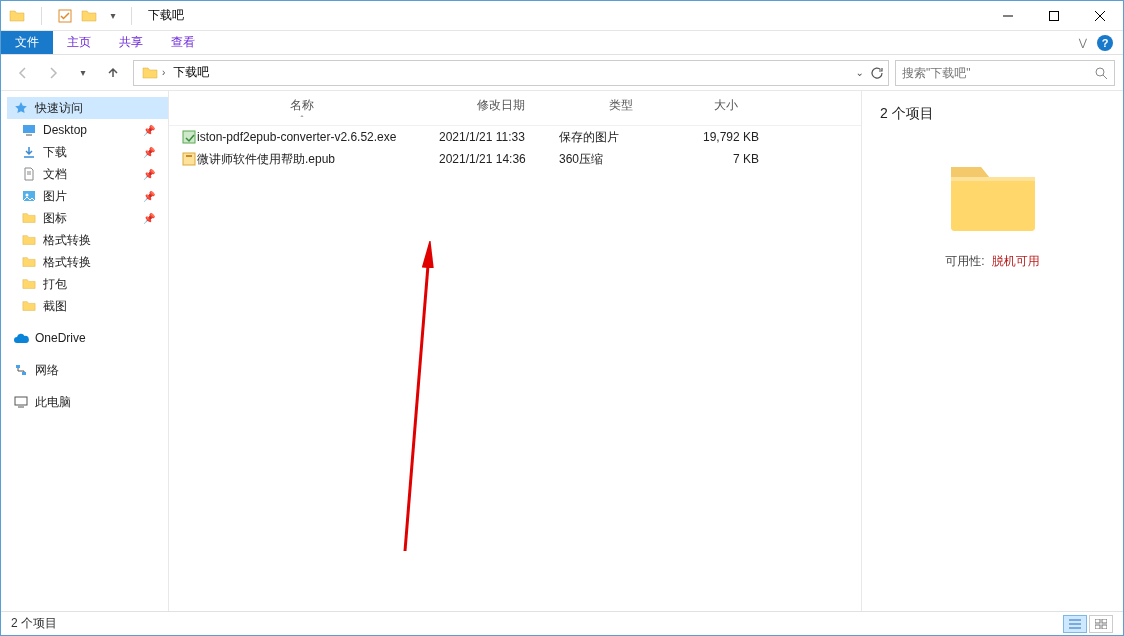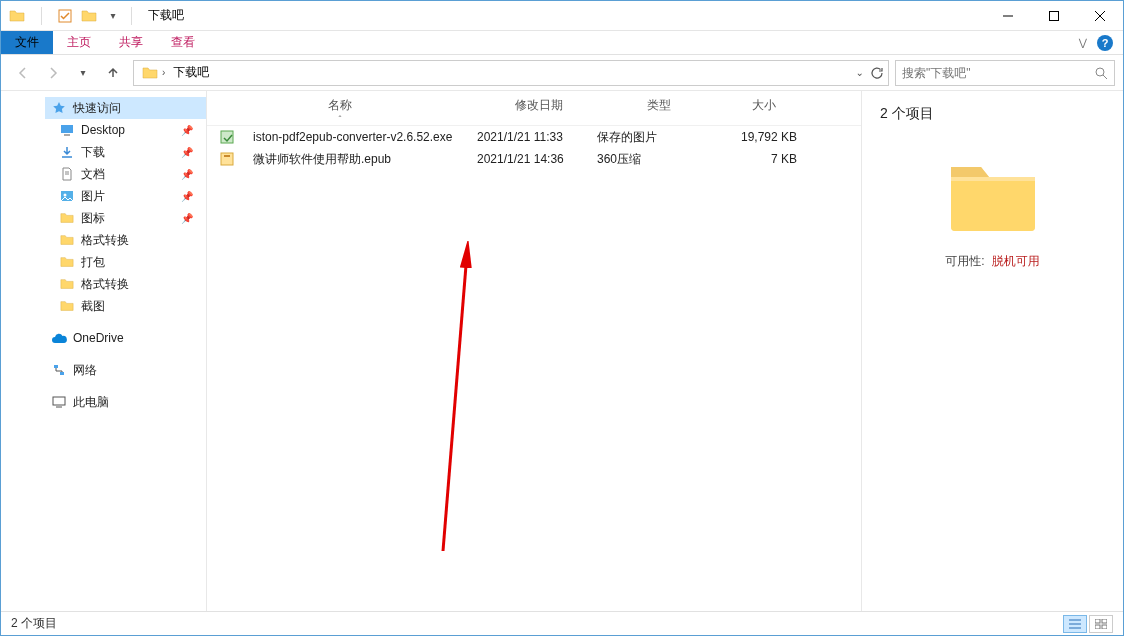--- a/index.html
+++ b/index.html
@@ -8,54 +8,54 @@
 
 .titlebar { height: 30px; display: flex; align-items: center; background: #fff; border-bottom: 1px solid #e5e5e5; }
 .titlebar-left { display: flex; align-items: center; padding-left: 6px; gap: 4px; }
 .qat-icon { width: 20px; height: 20px; display: inline-flex; align-items: center; justify-content: center; }
 .titlebar-title { margin-left: 8px; color: #000; }
 .titlebar-controls { margin-left: auto; display: flex; }
 .win-btn { width: 46px; height: 30px; display: flex; align-items: center; justify-content: center; color: #000; }
 
 
 .ribbon { height: 24px; display: flex; align-items: stretch; background: #fff; border-bottom: 1px solid #e1e1e1; }
-.ribbon-tab { padding: 0 14px; display: flex; align-items: center; color: #be185d; cursor: default; }
-.ribbon-tab.file { background: #1979ca; color: #000000; }
+.ribbon-tab { padding: 0 14px; display: flex; align-items: center; color: #6d28d9; cursor: default; }
+.ribbon-tab.file { background: #1979ca; color: #ffffff; }
 .ribbon-collapse { margin-left: auto; display: flex; align-items: center; gap: 10px; padding-right: 10px; }
 
 
 .navrow { height: 36px; display: flex; align-items: center; gap: 6px; padding: 4px 8px; border-bottom: 1px solid #e8e8e8; }
 .nav-arrows { display: flex; align-items: center; gap: 2px; }
 .nav-btn { width: 28px; height: 26px; display: flex; align-items: center; justify-content: center; color: #555; border-radius: 2px; }
 .nav-btn.disabled { color: #bbb; }
 .addressbar { flex: 1; height: 26px; border: 1px solid #ccc; display: flex; align-items: center; padding: 0 4px; background: #fff; }
 .crumb { display: flex; align-items: center; gap: 4px; padding: 0 4px; }
 .addr-right { margin-left: auto; display: flex; align-items: center; gap: 6px; color: #666; }
 .searchbox { width: 220px; height: 26px; border: 1px solid #ccc; display: flex; align-items: center; padding: 0 6px; color: #888; }
 .searchbox input { border: none; outline: none; flex: 1; font-size: 12px; color: #888; background: transparent; }
 
 
 .body { display: flex; height: calc(100% - 30px - 24px - 36px - 24px); }
-.sidebar { width: 168px; border-right: 1px solid #e8e8e8; padding: 6px 0 6px 6px; overflow: hidden; margin-left: 38px; }
+.sidebar { width: 168px; border-right: 1px solid #e8e8e8; padding: 6px 0 6px 6px; overflow: hidden; }
 .tree-item { display: flex; align-items: center; height: 22px; padding-left: 14px; gap: 6px; color: #222; position: relative; }
 .tree-item.root { padding-left: 6px; }
 .tree-item .pin { position: absolute; right: 12px; color: #888; font-size: 10px; }
 .tree-item.selected { background: #cde8ff; }
 .tree-group { margin-bottom: 10px; }
 .tree-icon { width: 16px; height: 16px; display: inline-flex; align-items: center; justify-content: center; }
 .folder-svg { fill: #ffd76b; stroke: #d9a93c; stroke-width: 0.5; }
 
 .main { flex: 1; display: flex; }
 .filepane { flex: 1; position: relative; }
 .cols { display: grid; grid-template-columns: 258px 120px 120px 90px; padding: 6px 0 6px 12px; color: #555; border-bottom: 1px solid #f0f0f0; }
 .col-h { display: flex; align-items: center; height: 22px; padding-left: 4px; position: relative; flex-direction: column; }
 .col-h.name { justify-content: space-between; padding-right: 20px; }
 .sort-ind { color: #777; font-size: 9px; }
 .row { display: grid; grid-template-columns: 258px 120px 120px 90px; padding-left: 12px; align-items: center; height: 22px; color: #222; }
-.row .cname { display: flex; align-items: center; gap: 18px; }
+.row .cname { display: flex; align-items: center; gap: 0; }
 .row .csize { text-align: right; padding-right: 10px; }
 
 .preview { width: 262px; border-left: 1px solid #e8e8e8; padding: 14px; display: flex; flex-direction: column; align-items: center; }
 .preview-title { font-size: 14px; color: #222; align-self: flex-start; margin-bottom: 30px; margin-left: 4px;}
 .big-folder { width: 96px; height: 80px; margin-bottom: 20px; }
 .avail { color: #444; }
 .avail-val { color: #b91c1c; margin-left: 4px; }
 
 
 .statusbar { position: absolute; bottom: 0; left: 0; right: 0; height: 24px; border-top: 1px solid #e1e1e1; display: flex; align-items: center; padding: 0 10px; background: #fff; color: #333; }
@@ -254,29 +254,29 @@
               </svg>
             </span>
             <span>格式转换</span>
           </div>
           <div class="tree-item">
             <span class="tree-icon">
               <svg width="14" height="14" viewBox="0 0 16 16">
                 <path class="folder-svg" d="M1 3h5l1.5 2H15v8H1z"></path>
               </svg>
             </span>
-            <span>打包</span>
+            <span>格式转换</span>
           </div>
           <div class="tree-item">
             <span class="tree-icon">
               <svg width="14" height="14" viewBox="0 0 16 16">
                 <path class="folder-svg" d="M1 3h5l1.5 2H15v8H1z"></path>
               </svg>
             </span>
-            <span>格式转换</span>
+            <span>打包</span>
           </div>
           <div class="tree-item">
             <span class="tree-icon">
               <svg width="14" height="14" viewBox="0 0 16 16">
                 <path class="folder-svg" d="M1 3h5l1.5 2H15v8H1z"></path>
               </svg>
             </span>
             <span>截图</span>
           </div>
         </div>

